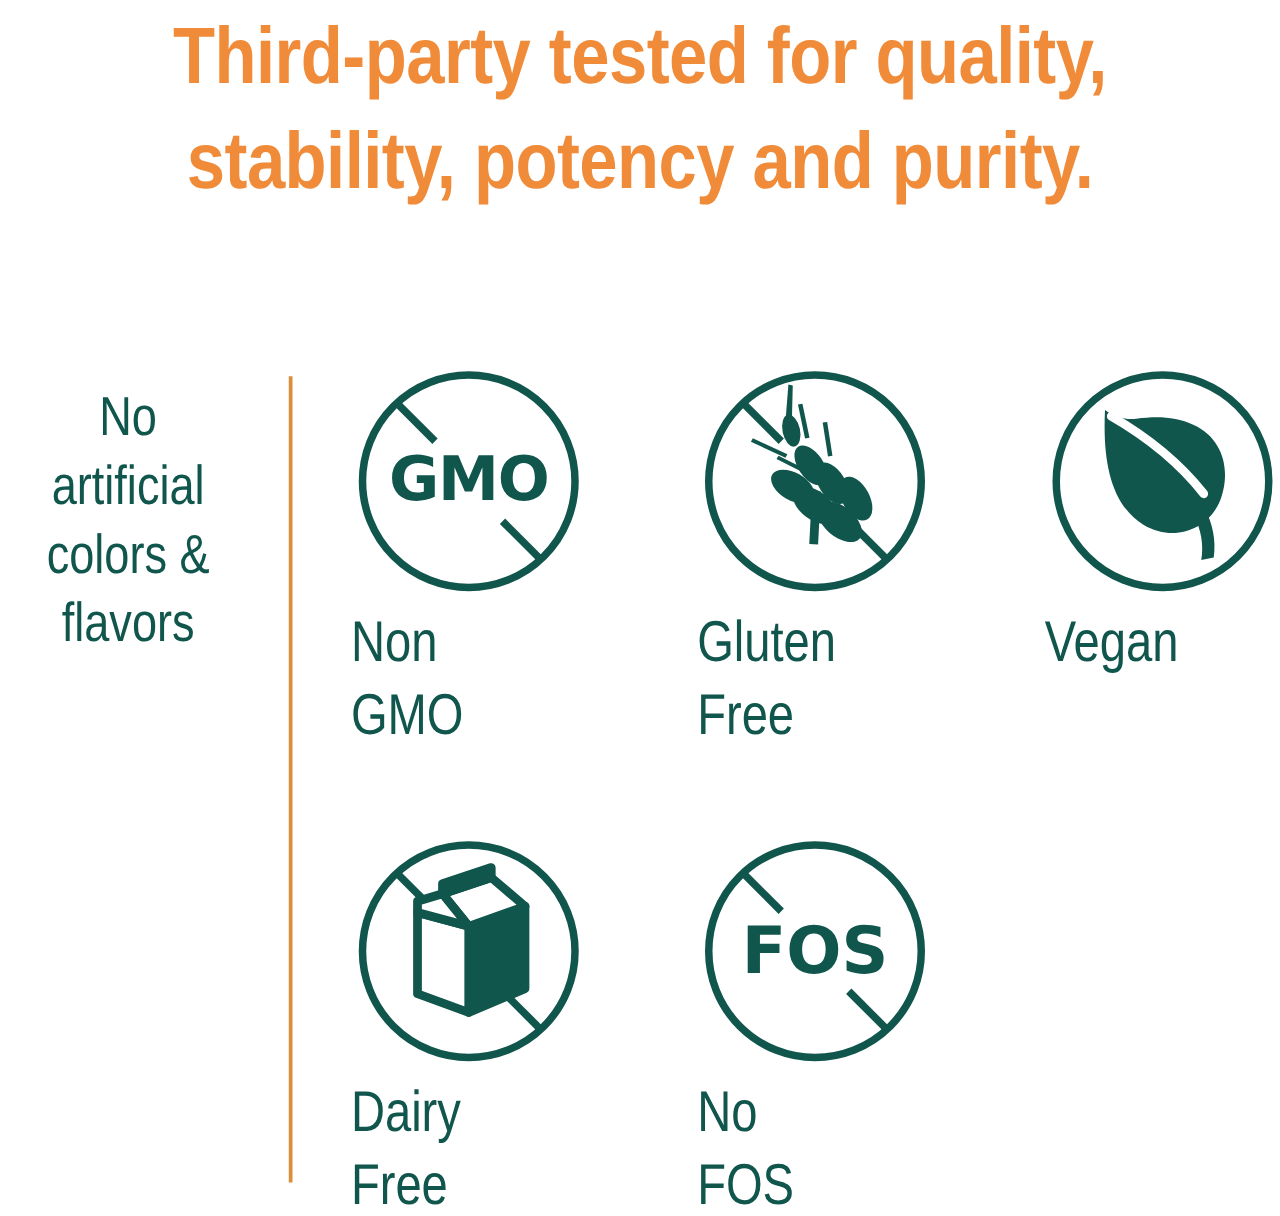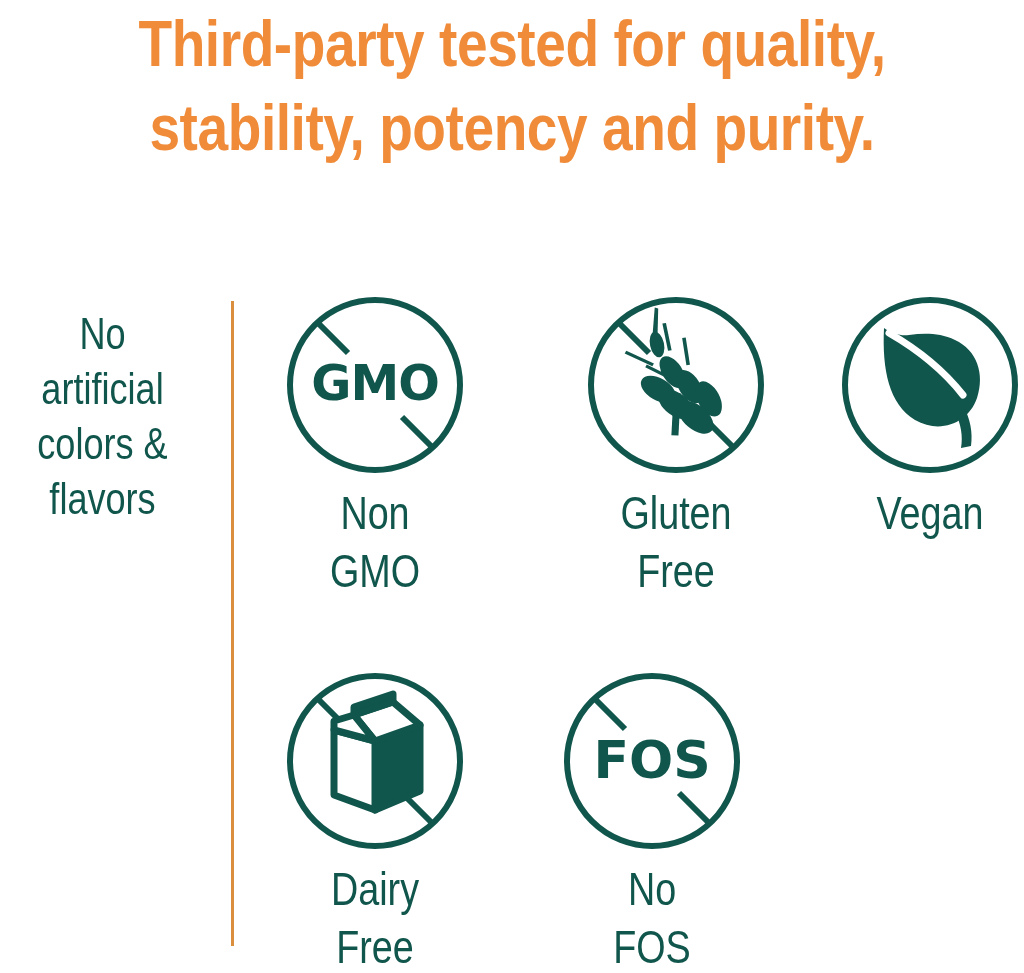--- a/index.html
+++ b/index.html
@@ -59,21 +59,21 @@
     top: 301px;
     width: 3px;
     height: 645px;
     background: #D98F3E;
   }
 
   
   .badge {
     position: absolute;
     width: 230px;
-    text-align: center;
+    text-align: left;
   }
   .badge .icon-wrap {
     width: 186px;
     height: 186px;
     margin: 0 auto;
     display: block;
   }
   .badge .icon-wrap svg {
     display: block;
     width: 186px;
@@ -85,21 +85,21 @@
     font-family: "Liberation Sans Narrow", "Liberation Sans", sans-serif;
     font-size: 46px;
     line-height: 58px;
     font-weight: 400;
     transform: scaleX(0.82);
     transform-origin: 50% 0;
     white-space: pre-line;
   }
 
   #badge-0 { left: 260px; top: 292px; }
-  #badge-1 { left: 561px; top: 292px; }
+  #badge-1 { left: 537px; top: 292px; }
   #badge-2 { left: 815px; top: 292px; }
   #badge-3 { left: 260px; top: 668px; }
   #badge-4 { left: 537px; top: 668px; }
 
   .inner-text {
     font-family: "DejaVu Sans", sans-serif;
     font-weight: 700;
     fill: #11564C;
   }
 </style>

